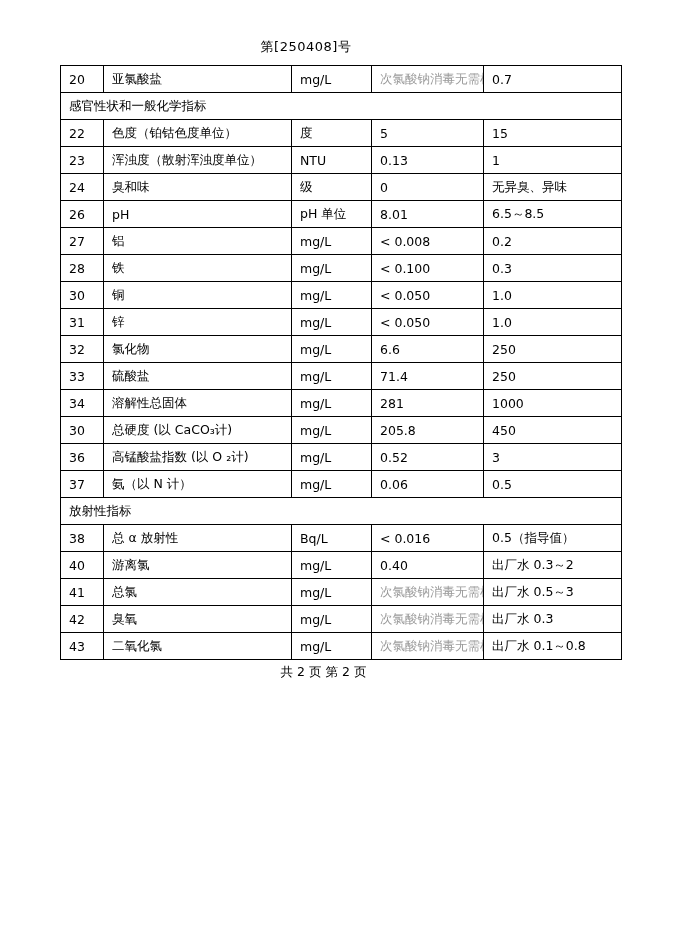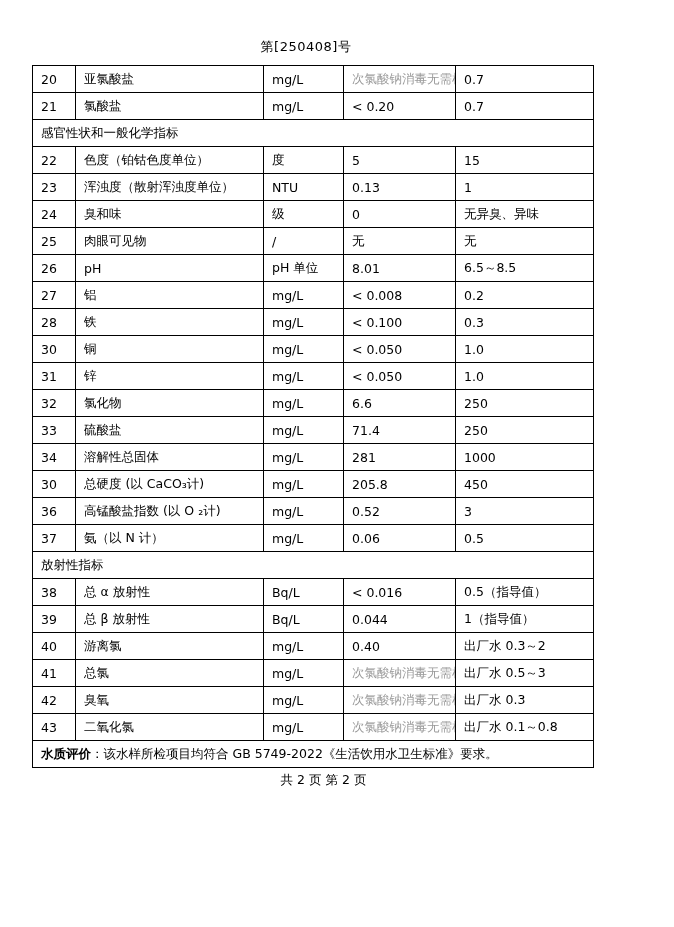--- a/index.html
+++ b/index.html
@@ -16,21 +16,21 @@
     color: #000000;
   }
   .doc-number {
     padding-top: 38px;
     text-align: center;
     font-size: 13px;
     letter-spacing: 0.5px;
   }
   table.report {
     border-collapse: collapse;
-    margin: 9px 0 0 32px;
+    margin: 9px 0 0 60px;
     table-layout: fixed;
     width: 561px;
   }
   table.report td {
     border: 1px solid #000000;
     height: 26px;
     font-size: 12.5px;
     padding: 0 4px 0 8px;
     vertical-align: middle;
     overflow: hidden;
@@ -73,27 +73,20 @@
       </colgroup>
     <tbody id="report-body">
         <tr>
           <td>20</td>
           <td class="cell-name">亚氯酸盐</td>
           <td>mg/L</td>
           <td class="gray-note">次氯酸钠消毒无需检测</td>
           <td>0.7</td>
         </tr>
         <tr>
-          <td>21</td>
-          <td class="cell-name">氯酸盐</td>
-          <td>mg/L</td>
-          <td>&lt; 0.20</td>
-          <td>0.7</td>
-        </tr>
-        <tr>
           <td class="section-cell" colspan="5">感官性状和一般化学指标</td>
         </tr>
         <tr>
           <td>22</td>
           <td class="cell-name">色度（铂钴色度单位）</td>
           <td>度</td>
           <td>5</td>
           <td>15</td>
         </tr>
         <tr>
@@ -104,27 +97,20 @@
           <td>1</td>
         </tr>
         <tr>
           <td>24</td>
           <td class="cell-name">臭和味</td>
           <td>级</td>
           <td>0</td>
           <td>无异臭、异味</td>
         </tr>
         <tr>
-          <td>25</td>
-          <td class="cell-name">肉眼可见物</td>
-          <td>/</td>
-          <td>无</td>
-          <td>无</td>
-        </tr>
-        <tr>
           <td>26</td>
           <td class="cell-name">pH</td>
           <td>pH 单位</td>
           <td>8.01</td>
           <td>6.5～8.5</td>
         </tr>
         <tr>
           <td>27</td>
           <td class="cell-name">铝</td>
           <td>mg/L</td>
@@ -198,27 +184,20 @@
           <td class="section-cell" colspan="5">放射性指标</td>
         </tr>
         <tr>
           <td>38</td>
           <td class="cell-name">总 α 放射性</td>
           <td>Bq/L</td>
           <td>&lt; 0.016</td>
           <td>0.5（指导值）</td>
         </tr>
         <tr>
-          <td>39</td>
-          <td class="cell-name">总 β 放射性</td>
-          <td>Bq/L</td>
-          <td>0.044</td>
-          <td>1（指导值）</td>
-        </tr>
-        <tr>
           <td>40</td>
           <td class="cell-name">游离氯</td>
           <td>mg/L</td>
           <td>0.40</td>
           <td>出厂水 0.3～2</td>
         </tr>
         <tr>
           <td>41</td>
           <td class="cell-name">总氯</td>
           <td>mg/L</td>
@@ -232,20 +211,17 @@
           <td class="gray-note">次氯酸钠消毒无需检测</td>
           <td>出厂水 0.3</td>
         </tr>
         <tr>
           <td>43</td>
           <td class="cell-name">二氧化氯</td>
           <td>mg/L</td>
           <td class="gray-note">次氯酸钠消毒无需检测</td>
           <td>出厂水 0.1～0.8</td>
         </tr>
-        <tr>
-          <td class="eval-cell" colspan="5"><span class="eval-label">水质评价</span><span>：该水样所检项目均符合 GB  5749-2022《生活饮用水卫生标准》要求。</span></td>
-        </tr>
       </tbody>
   </table>
 
   <div class="page-footer">共 2 页 第 2 页</div>
 </div>
 
 </body></html>

